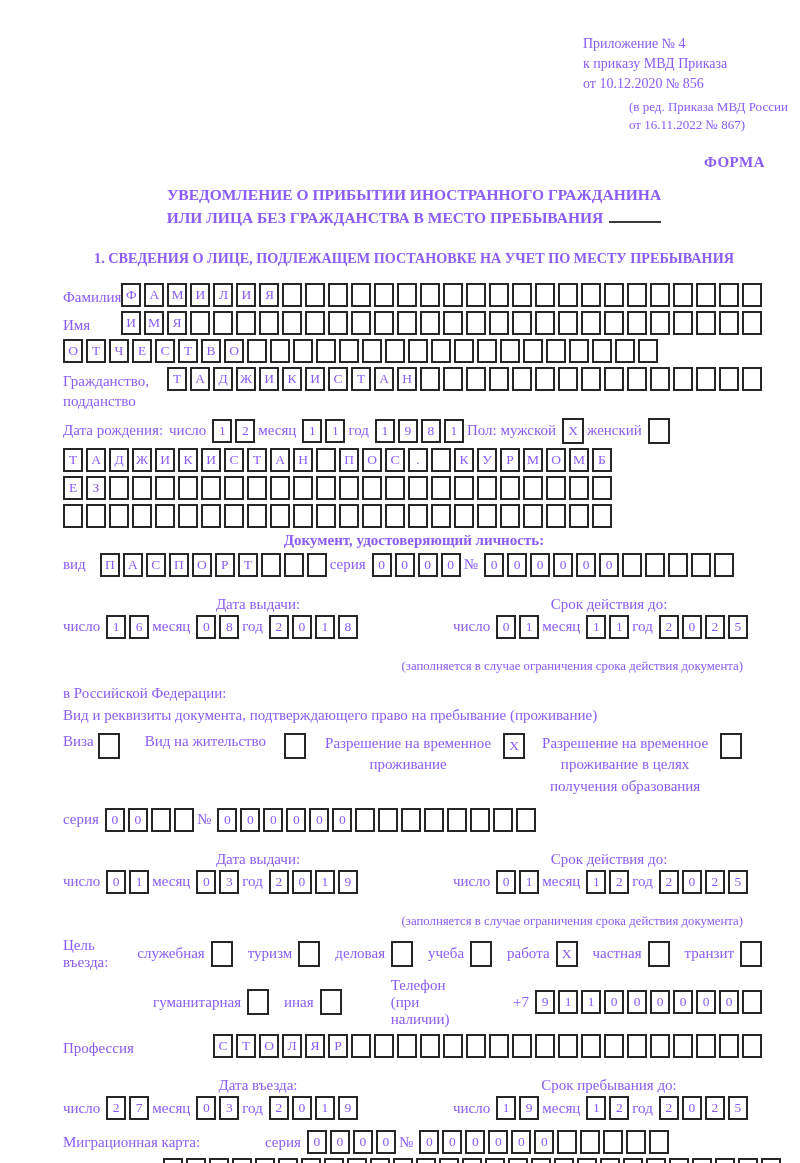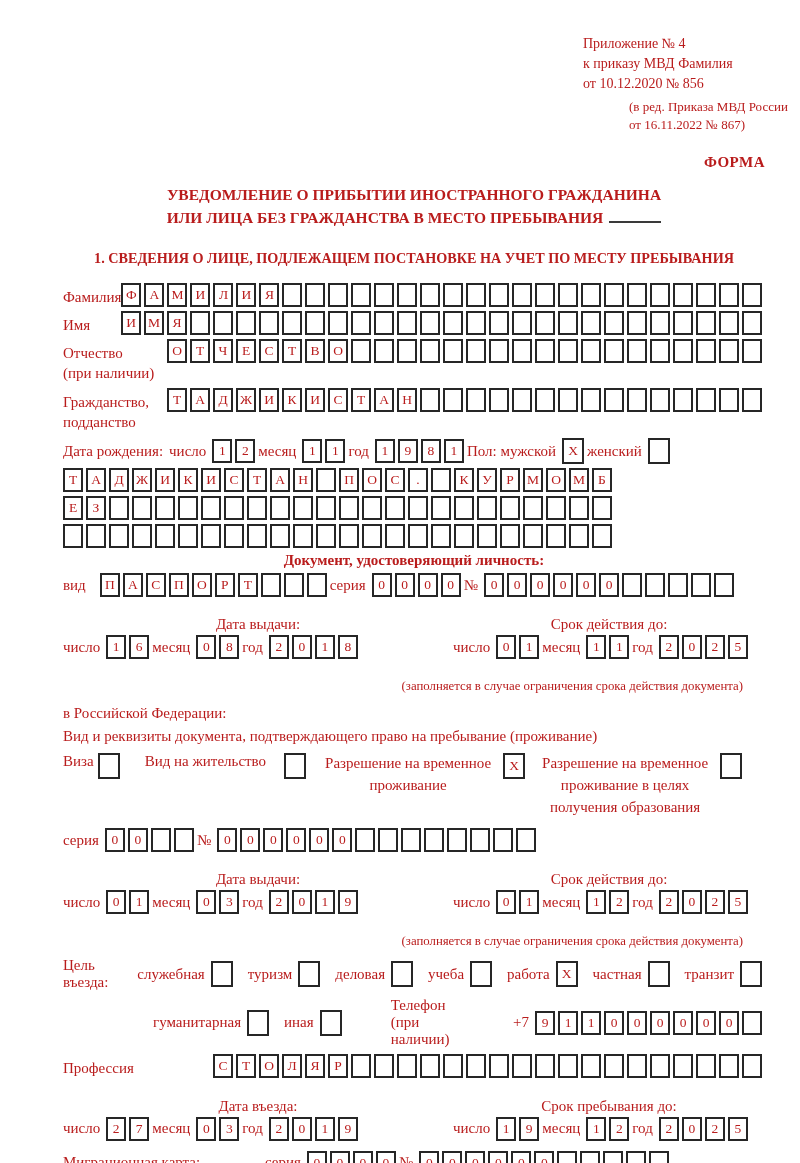--- a/index.html
+++ b/index.html
@@ -1,19 +1,19 @@
 <!DOCTYPE html>
 <html><head>
 <meta charset="utf-8">
 <style>
   html,body{margin:0;padding:0;background:#fff;}
   .page{
     width:800px;height:1163px;box-sizing:border-box;
     padding:34px 35px 0 63px;overflow:hidden;background:#fff;
-    font-family:"Liberation Serif","DejaVu Serif",serif;color:#b91c1c;
+    font-family:"Liberation Serif","DejaVu Serif",serif;color:#8b5cf6;
   }
   
   .hdr-block{margin-left:520px;width:210px;font-size:14px;line-height:1.42;}
   .hdr-ed{font-size:13px;margin-top:4px;line-height:1.4;margin-left:46px;}
   .forma{ text-align:right;font-weight:bold;font-size:15px;margin:20px 0 12px;letter-spacing:.5px;}
   
   .title{text-align:center;font-weight:bold;font-size:15.5px;line-height:1.5;margin-bottom:2px;}
   .blank-line{display:inline-block;width:52px;height:13px;border-bottom:2px solid #3a3a3a;margin-left:6px;}
   .sec-title{text-align:center;font-weight:bold;font-size:14.2px;margin:20px 0 16px;}
   
@@ -53,21 +53,21 @@
   .guard-right{flex:1;}
   .mt6{margin-top:6px;}
 </style>
 </head>
 <body>
 
 <div class="page">
 
   <div class="hdr-block">
     <div>Приложение № 4</div>
-    <div>к приказу МВД Фамилия</div>
+    <div>к приказу МВД Приказа</div>
     <div>от 10.12.2020 № 856</div>
     <div class="hdr-ed">
       <div>(в ред. Приказа МВД России</div>
       <div>от 16.11.2022 № 867)</div>
     </div>
   </div>
   <div class="forma">ФОРМА</div>
 
   <div class="title">
     <div>УВЕДОМЛЕНИЕ О ПРИБЫТИИ ИНОСТРАННОГО ГРАЖДАНИНА</div>
@@ -80,24 +80,20 @@
     <div class="lbl w58">Фамилия</div>
     <div class="boxes"><span class="cb">Ф</span><span class="cb">А</span><span class="cb">М</span><span class="cb">И</span><span class="cb">Л</span><span class="cb">И</span><span class="cb">Я</span><span class="cb"></span><span class="cb"></span><span class="cb"></span><span class="cb"></span><span class="cb"></span><span class="cb"></span><span class="cb"></span><span class="cb"></span><span class="cb"></span><span class="cb"></span><span class="cb"></span><span class="cb"></span><span class="cb"></span><span class="cb"></span><span class="cb"></span><span class="cb"></span><span class="cb"></span><span class="cb"></span><span class="cb"></span><span class="cb"></span><span class="cb"></span></div>
   </div>
 
   <div class="row">
     <div class="lbl w58">Имя</div>
     <div class="boxes"><span class="cb">И</span><span class="cb">М</span><span class="cb">Я</span><span class="cb"></span><span class="cb"></span><span class="cb"></span><span class="cb"></span><span class="cb"></span><span class="cb"></span><span class="cb"></span><span class="cb"></span><span class="cb"></span><span class="cb"></span><span class="cb"></span><span class="cb"></span><span class="cb"></span><span class="cb"></span><span class="cb"></span><span class="cb"></span><span class="cb"></span><span class="cb"></span><span class="cb"></span><span class="cb"></span><span class="cb"></span><span class="cb"></span><span class="cb"></span><span class="cb"></span><span class="cb"></span></div>
   </div>
 
   <div class="row">
-    <div class="lbl w104">
-      <div>Отчество</div>
-      <div>(при наличии)</div>
-    </div>
     <div class="boxes"><span class="cb">О</span><span class="cb">Т</span><span class="cb">Ч</span><span class="cb">Е</span><span class="cb">С</span><span class="cb">Т</span><span class="cb">В</span><span class="cb">О</span><span class="cb"></span><span class="cb"></span><span class="cb"></span><span class="cb"></span><span class="cb"></span><span class="cb"></span><span class="cb"></span><span class="cb"></span><span class="cb"></span><span class="cb"></span><span class="cb"></span><span class="cb"></span><span class="cb"></span><span class="cb"></span><span class="cb"></span><span class="cb"></span><span class="cb"></span><span class="cb"></span></div>
   </div>
 
   <div class="row">
     <div class="lbl w104">
       <div>Гражданство,</div>
       <div>подданство</div>
     </div>
     <div class="boxes"><span class="cb">Т</span><span class="cb">А</span><span class="cb">Д</span><span class="cb">Ж</span><span class="cb">И</span><span class="cb">К</span><span class="cb">И</span><span class="cb">С</span><span class="cb">Т</span><span class="cb">А</span><span class="cb">Н</span><span class="cb"></span><span class="cb"></span><span class="cb"></span><span class="cb"></span><span class="cb"></span><span class="cb"></span><span class="cb"></span><span class="cb"></span><span class="cb"></span><span class="cb"></span><span class="cb"></span><span class="cb"></span><span class="cb"></span><span class="cb"></span><span class="cb"></span></div>
   </div>

